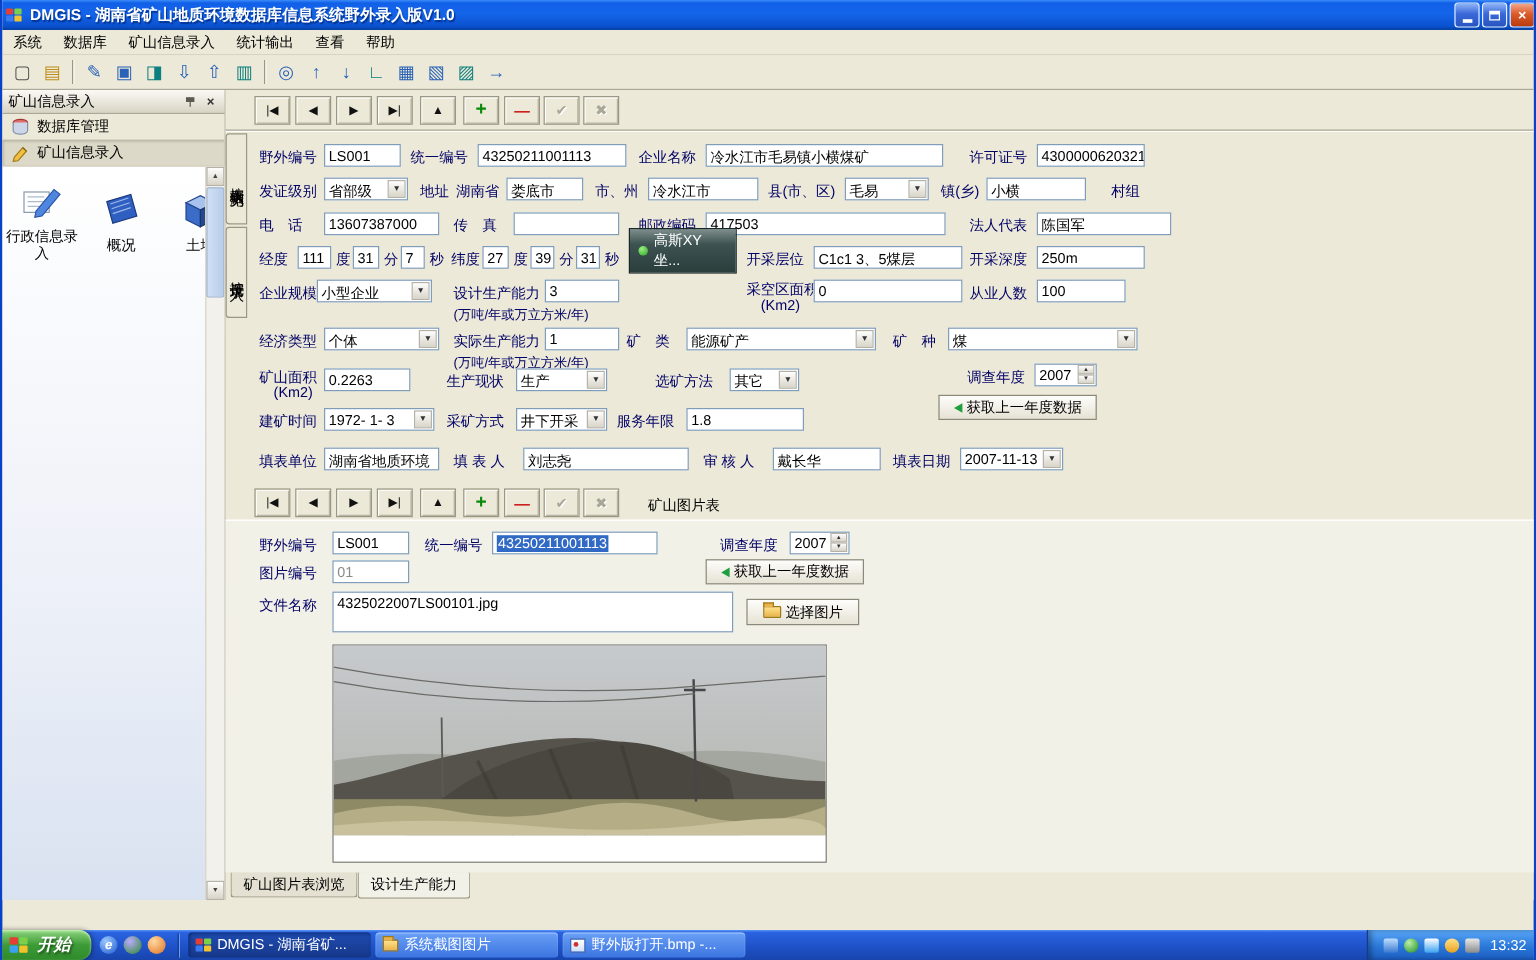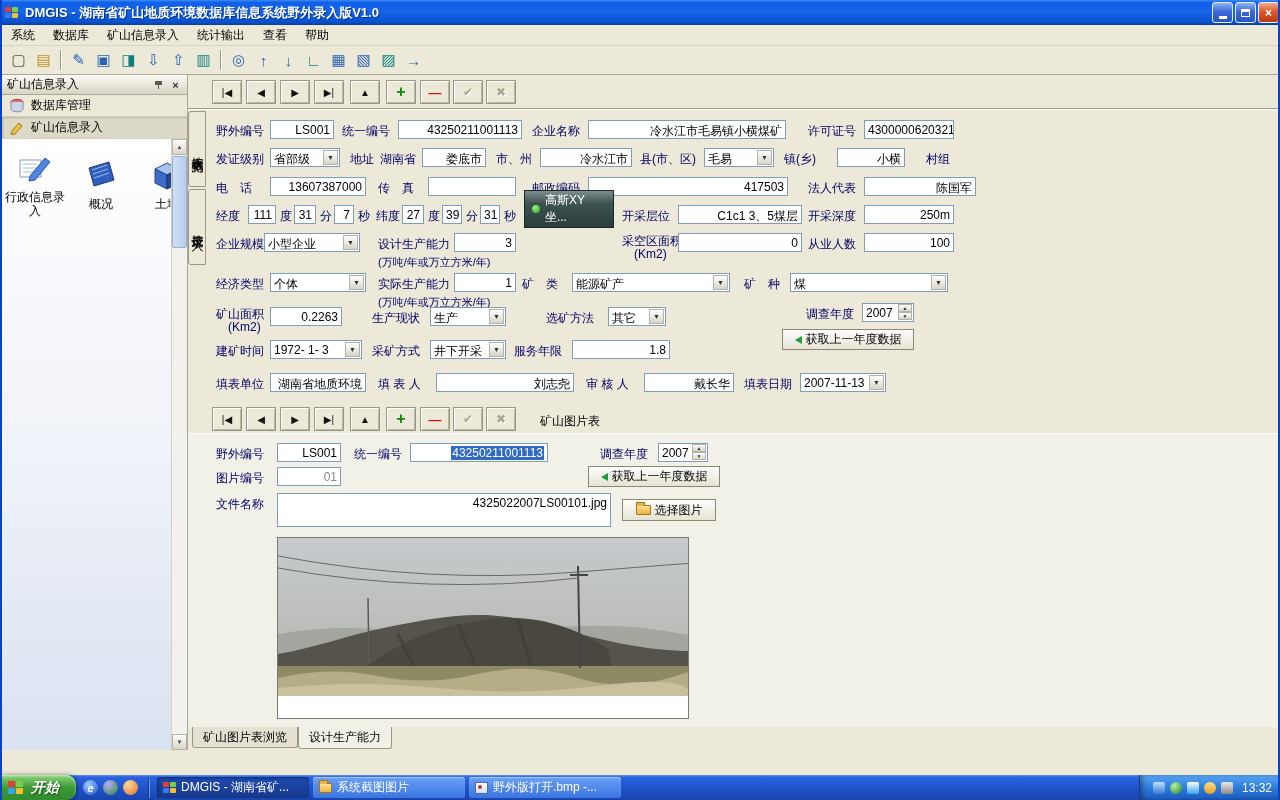--- a/index.html
+++ b/index.html
@@ -72,21 +72,21 @@
   .nbtn.g { color:#0a8a0a; font-weight:bold; font-size:16px; }
   .nbtn.r { color:#cc1515; font-weight:bold; font-size:13px; }
   .nbtn.dis { color:#a8a695; text-shadow:1px 1px 0 #fff; font-size:12px; }
   .hline { position:absolute; left:0; width:1092px; height:2px; border-top:1px solid #9a9884; border-bottom:1px solid #fff; }
   .vtab { position:absolute; left:0; width:18px; background:#ECE9D8; border:1px solid #9a9884;
     border-radius:3px 0 0 3px; writing-mode:vertical-rl; display:flex; align-items:center; justify-content:center;
     color:#000; font-size:12px; letter-spacing:1px; padding:5px 0; }
   .lbl { position:absolute; color:#000066; white-space:nowrap; }
   .blk { color:#000; }
   .tbox { position:absolute; height:19px; background:#fff; border:1px solid #7f9db9; padding:2px 3px 12px;
-    color:#000; white-space:nowrap; overflow:hidden;text-align:right; }
+    color:#000; white-space:nowrap; overflow:hidden; }
   .tbox.gray { color:#8a8a8a; }
   .sel { position:absolute; height:19px; background:#fff; border:1px solid #7f9db9; padding:2px 18px 0 3px;
     color:#000; white-space:nowrap; overflow:hidden; }
   .sa { position:absolute; right:1px; top:1px; width:15px; height:15px;
     background:linear-gradient(#fefefe,#d8d4c8); border:1px solid #b5b2a8; font-size:7px; color:#333;
     display:flex; align-items:center; justify-content:center; }
   .spin { position:absolute; height:19px; background:#fff; border:1px solid #7f9db9; padding:2px 17px 0 3px; color:#000; }
   .spb { position:absolute; right:1px; width:14px; height:8px; background:linear-gradient(#fefefe,#d8d4c8);
     border:1px solid #b5b2a8; font-size:5px; color:#333; display:flex; align-items:center; justify-content:center; }
   .sp-u { top:0; } .sp-d { top:8px; }
@@ -365,21 +365,21 @@
     <span class="lbl" style="left:28px;top:76px">发证级别</span>
     <div class="sel" style="left:82px;top:73px;width:70px"><span>省部级</span><span class="sa">▼</span></div>
     <span class="lbl" style="left:162px;top:76px">地址</span>
     <span class="lbl" style="left:192px;top:76px">湖南省</span>
     <div class="tbox" style="left:234px;top:73px;width:64px">娄底市</div>
     <span class="lbl" style="left:308px;top:76px">市、州</span>
     <div class="tbox" style="left:352px;top:73px;width:92px">冷水江市</div>
     <span class="lbl" style="left:452px;top:76px">县(市、区)</span>
     <div class="sel" style="left:516px;top:73px;width:70px"><span>毛易</span><span class="sa">▼</span></div>
     <span class="lbl" style="left:596px;top:76px">镇(乡)</span>
-    <div class="tbox" style="left:649px;top:73px;width:68px">小横</div>
+    <div class="tbox" style="left:634px;top:73px;width:83px">小横</div>
     <span class="lbl" style="left:738px;top:76px">村组</span>
 
     <span class="lbl" style="left:28px;top:105px">电　话</span>
     <div class="tbox" style="left:82px;top:102px;width:96px">13607387000</div>
     <span class="lbl" style="left:190px;top:105px">传　真</span>
     <div class="tbox" style="left:240px;top:102px;width:88px"></div>
     <span class="lbl" style="left:344px;top:105px">邮政编码</span>
     <div class="tbox" style="left:400px;top:102px;width:200px">417503</div>
     <span class="lbl" style="left:620px;top:105px">法人代表</span>
     <div class="tbox" style="left:676px;top:102px;width:112px">陈国军</div>
@@ -409,21 +409,21 @@
 
     <span class="lbl" style="left:28px;top:161px">企业规模</span>
     <div class="sel" style="left:76px;top:158px;width:96px"><span>小型企业</span><span class="sa">▼</span></div>
     <span class="lbl" style="left:190px;top:161px">设计生产能力</span>
     <div class="tbox" style="left:266px;top:158px;width:62px">3</div>
     <span class="lbl" style="left:190px;top:180px;font-size:11px">(万吨/年或万立方米/年)</span>
     <span class="lbl" style="left:434px;top:158px">采空区面积</span>
     <span class="lbl" style="left:446px;top:172px">(Km2)</span>
     <div class="tbox" style="left:490px;top:158px;width:124px">0</div>
     <span class="lbl" style="left:620px;top:161px">从业人数</span>
-    <div class="tbox" style="left:676px;top:158px;width:90px">100</div>
+    <div class="tbox" style="left:676px;top:158px;width:74px">100</div>
 
     <span class="lbl" style="left:28px;top:201px">经济类型</span>
     <div class="sel" style="left:82px;top:198px;width:96px"><span>个体</span><span class="sa">▼</span></div>
     <span class="lbl" style="left:190px;top:201px">实际生产能力</span>
     <div class="tbox" style="left:266px;top:198px;width:62px">1</div>
     <span class="lbl" style="left:190px;top:220px;font-size:11px">(万吨/年或万立方米/年)</span>
     <span class="lbl" style="left:334px;top:201px">矿　类</span>
     <div class="sel" style="left:384px;top:198px;width:158px"><span>能源矿产</span><span class="sa">▼</span></div>
     <span class="lbl" style="left:556px;top:201px">矿　种</span>
     <div class="sel" style="left:602px;top:198px;width:158px"><span>煤</span><span class="sa">▼</span></div>

